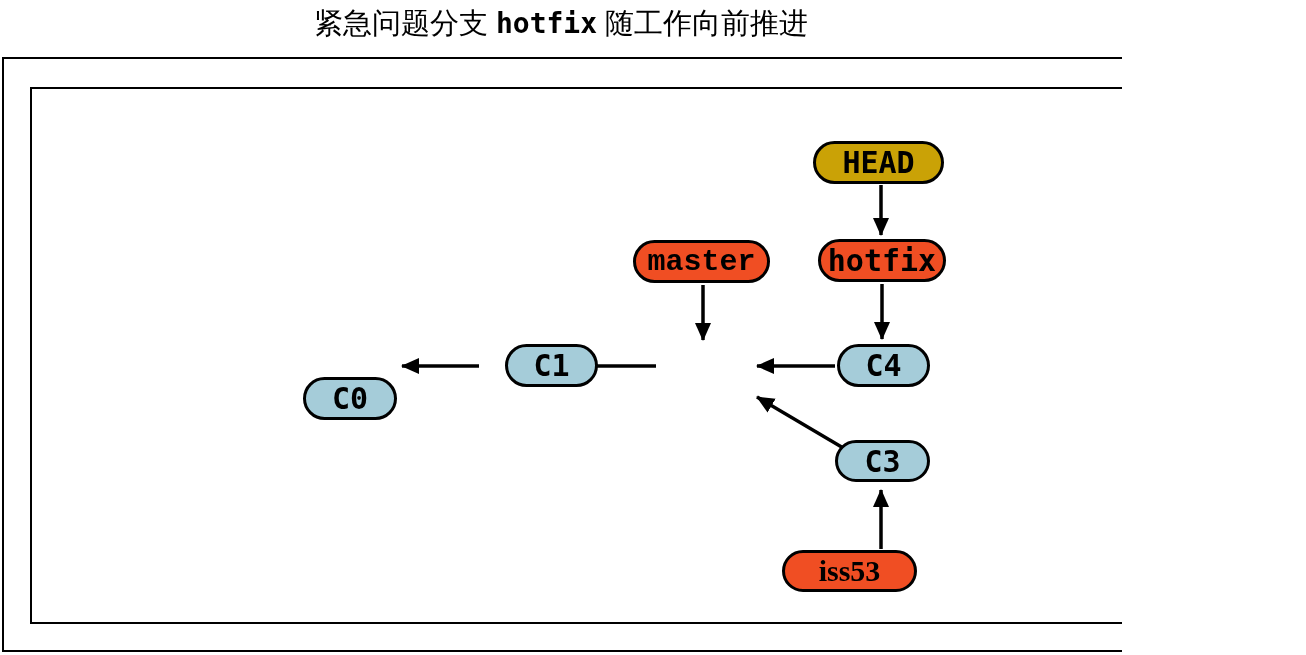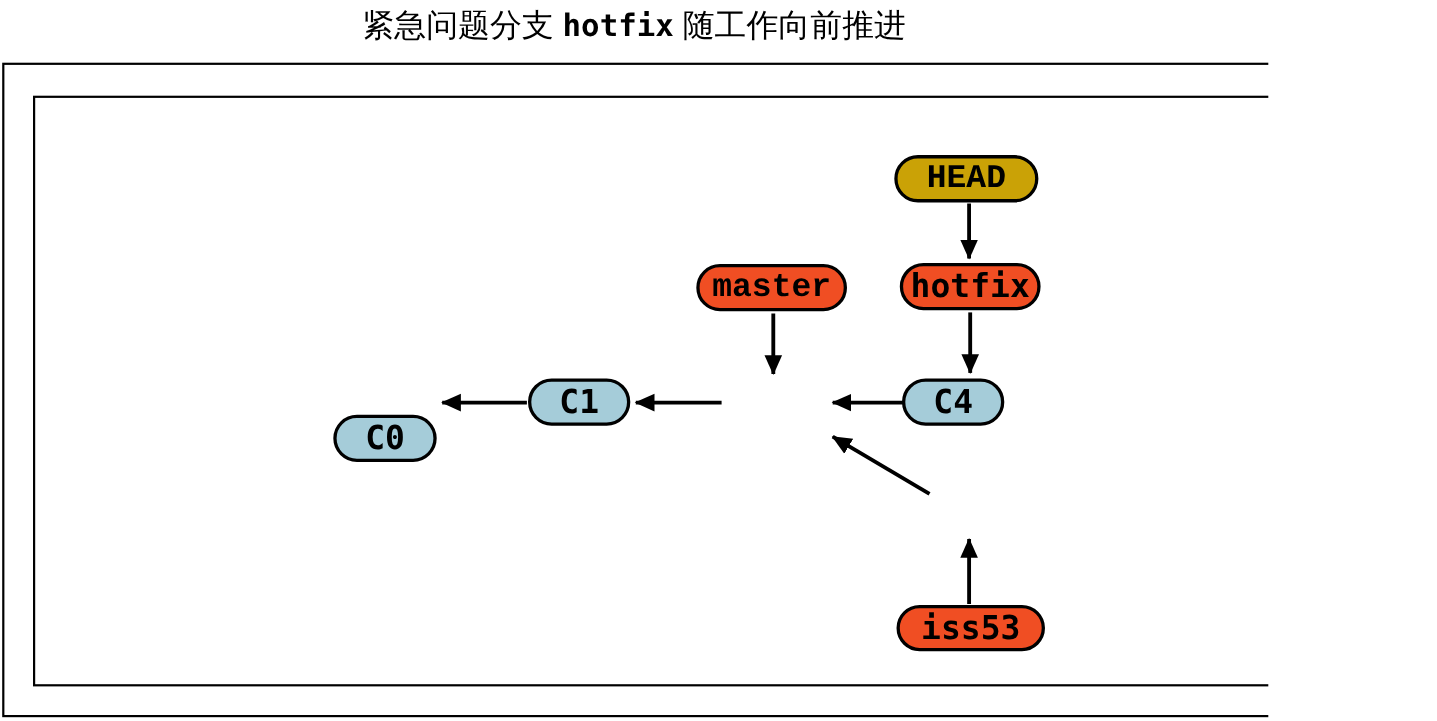--- a/index.html
+++ b/index.html
@@ -6,21 +6,20 @@
     margin: 0; padding: 0;
     background: #ffffff;
     font-family: "DejaVu Sans", sans-serif;
   }
   .page {
     position: relative;
     width: 1122px;
     height: 655px;
     background: #ffffff;
     overflow: hidden;
-    padding-left: 31px;
   }
   .title {
     position: absolute;
     top: 4px; left: 0;
     width: 100%;
     text-align: center;
     font-family: "DejaVu Serif", "Liberation Serif", serif;
     font-size: 29px;
     color: #000000;
     white-space: nowrap;
@@ -63,21 +62,21 @@
     align-items: center;
     justify-content: center;
     font-family: "DejaVu Sans Mono", "Liberation Mono", monospace;
     font-weight: bold;
     font-size: 30px;
     color: #000000;
     white-space: nowrap;
   }
   .pill.commit { background: var(--commit, #a5ccd9); }
   .pill.branch { background: var(--branch, #f04e23); }
-  .pill.head   { background: var(--head,   #caa206); font-family: Liberation Mono, monospace; }
+  .pill.head   { background: var(--head,   #caa206); }
 </style>
 </head>
 <body>
 
 <div class="page">
 
   <div class="title">
     <span>紧急问题分支</span><span class="code">hotfix</span><span>随工作向前推进</span>
   </div>
 
@@ -109,27 +108,30 @@
   </div>
 
   <div class="pill branch" style="left:633px; top:240px; width:137px; height:43px;font-family:Liberation Mono, monospace;">
     <span>master</span>
   </div>
 
   <div class="pill commit" style="left:303px; top:344px; width:94px; height:43px;margin-top:33px;">
     <span>C0</span>
   </div>
 
-  <div class="pill commit" style="left:480px; top:344px; width:93px; height:43px;text-align:center;">
+  <div class="pill commit" style="left:505px; top:344px; width:93px; height:43px;text-align:center;">
     <span>C1</span>
   </div>
 
 
-  <div class="pill commit" style="left:820px; top:344px; width:93px; height:43px;">
+  <div class="pill commit" style="left:837px; top:344px; width:93px; height:43px;">
     <span>C4</span>
   </div>
 
+  <div class="pill commit" style="left:835px; top:440px; width:95px; height:42px;">
+    <span>C3</span>
+  </div>
 
-  <div class="pill branch" style="left:815px; top:550px; width:135px; height:42px;">
+  <div class="pill branch" style="left:782px; top:550px; width:135px; height:42px;font-family:Liberation Serif, serif;">
     <span>iss53</span>
   </div>
 
 </div>
 
 </body></html>

